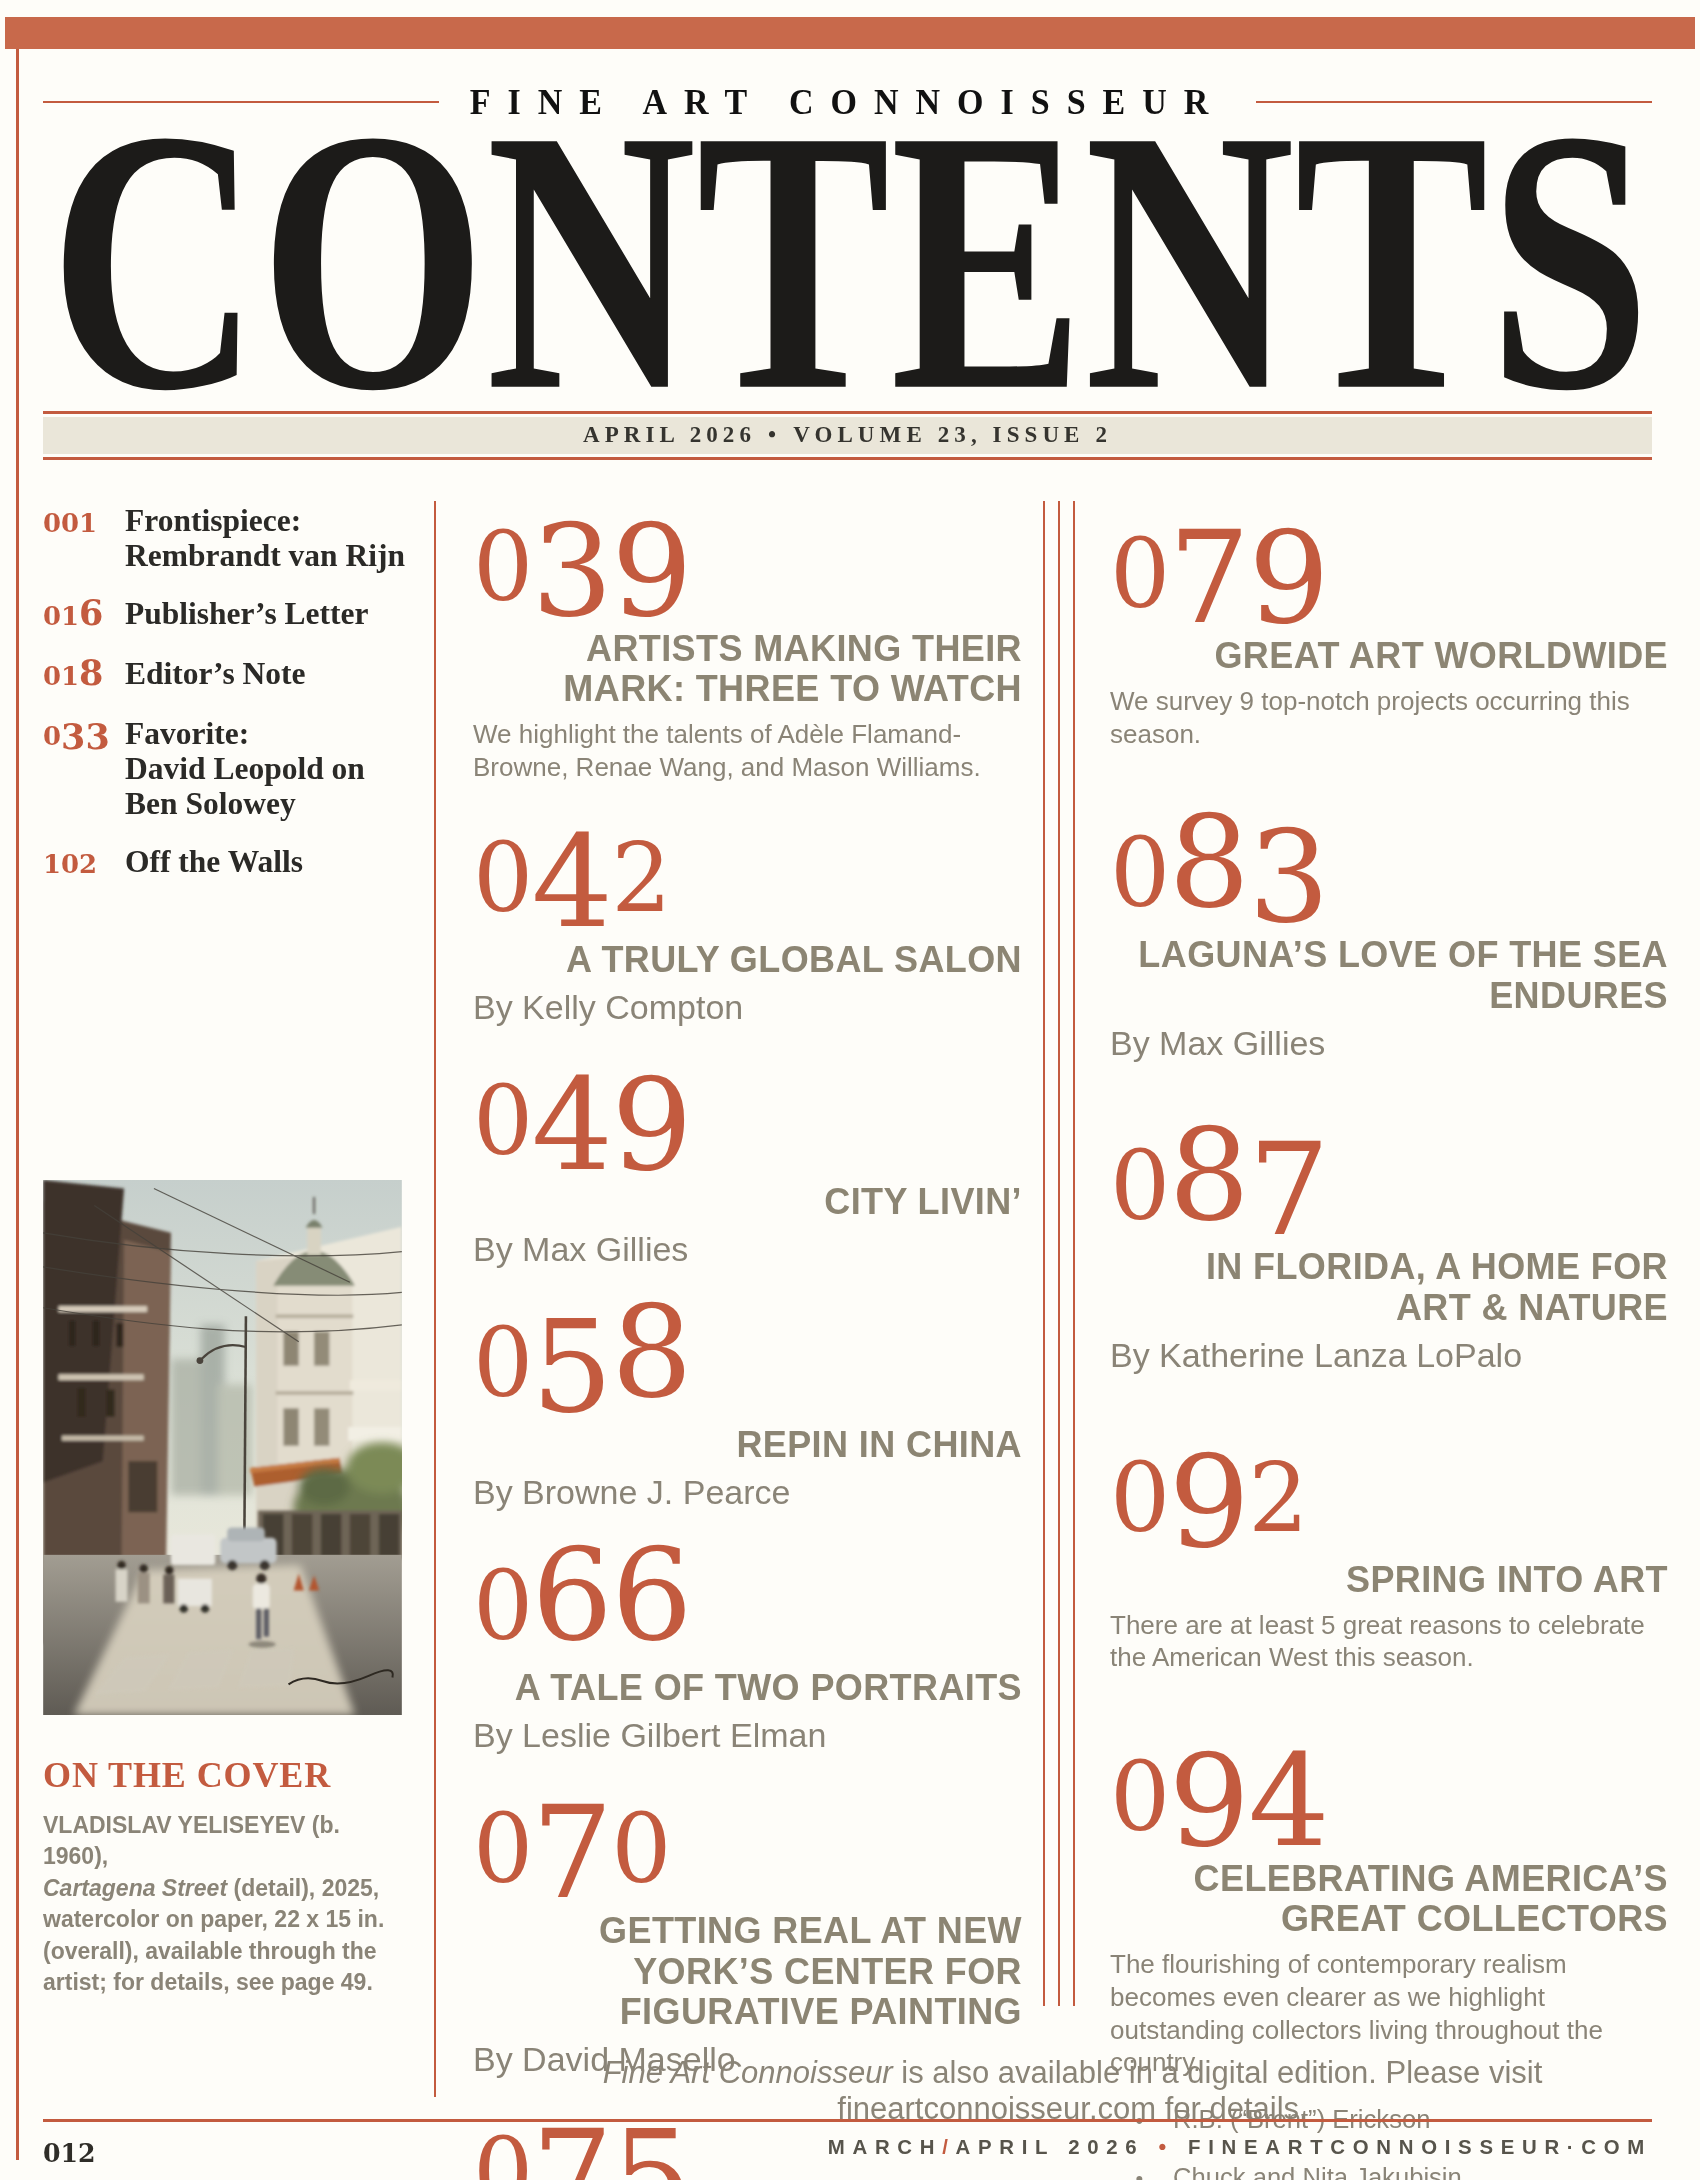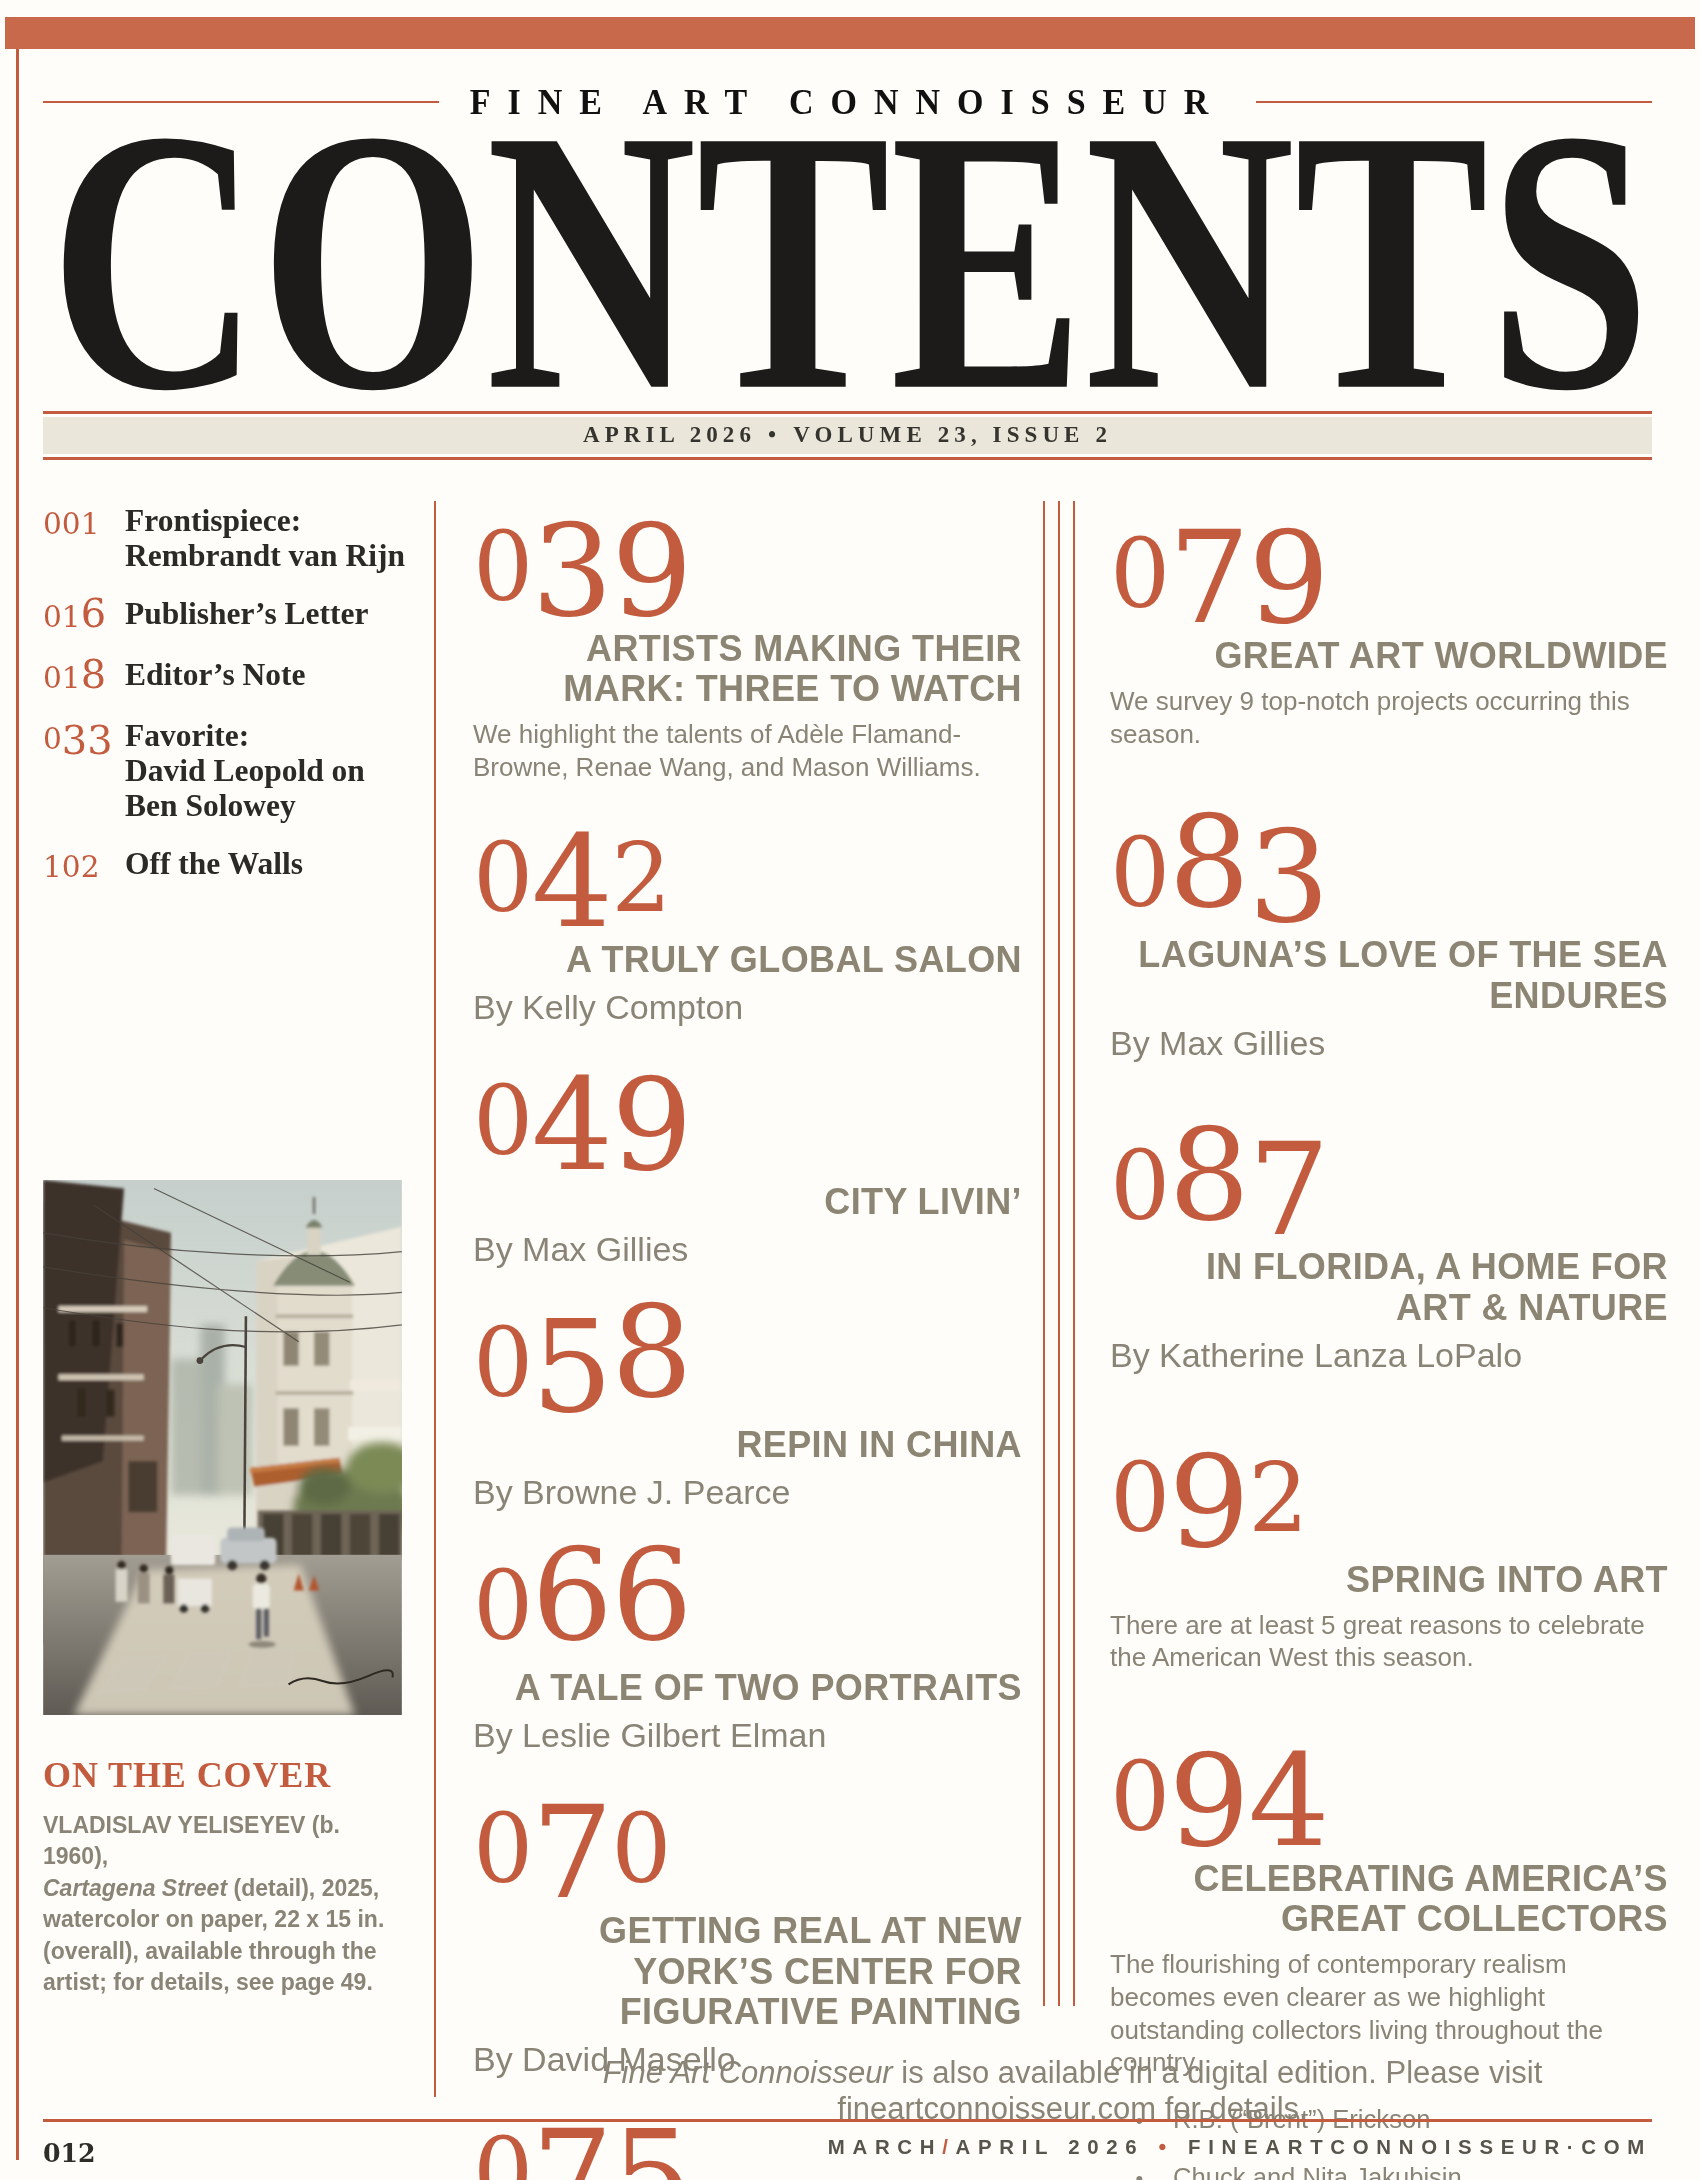--- a/index.html
+++ b/index.html
@@ -40,22 +40,22 @@
   .tline{top:501px;width:1.7px;height:1505px;background:var(--accent);}
 
   
   .osnum span{display:inline-block;}
   .osnum .dx{font-size:.74em;}
   .osnum .dd{transform:translateY(.12em);}
 
   
   .col-left{left:43px;top:503px;width:379px;}
   .toc-item{display:flex;margin-bottom:23px;}
-  .toc-num{width:82px;flex:0 0 82px;font-family:"DejaVu Serif",serif;font-weight:400;
-    font-size:40px;line-height:34px;color:var(--accent);}
+  .toc-num{width:82px;flex:0 0 82px;font-family:"DejaVu Serif",serif;font-weight:700;
+    font-size:35px;line-height:34px;color:var(--accent);}
   .toc-title{font-family:"Liberation Serif",serif;font-weight:600;
     font-size:31.5px;line-height:35px;color:var(--toc-text);}
 
   
   .cover{left:43px;top:1180px;width:359px;}
   .cover svg{display:block;}
   .cover-head{margin-top:39px;font-family:"Liberation Serif",serif;font-weight:700;
     font-size:36px;letter-spacing:0.9px;color:var(--accent);}
   .cover-cap{margin-top:13.6px;font-weight:700;font-size:23px;line-height:31.5px;
     color:var(--body-text);}

